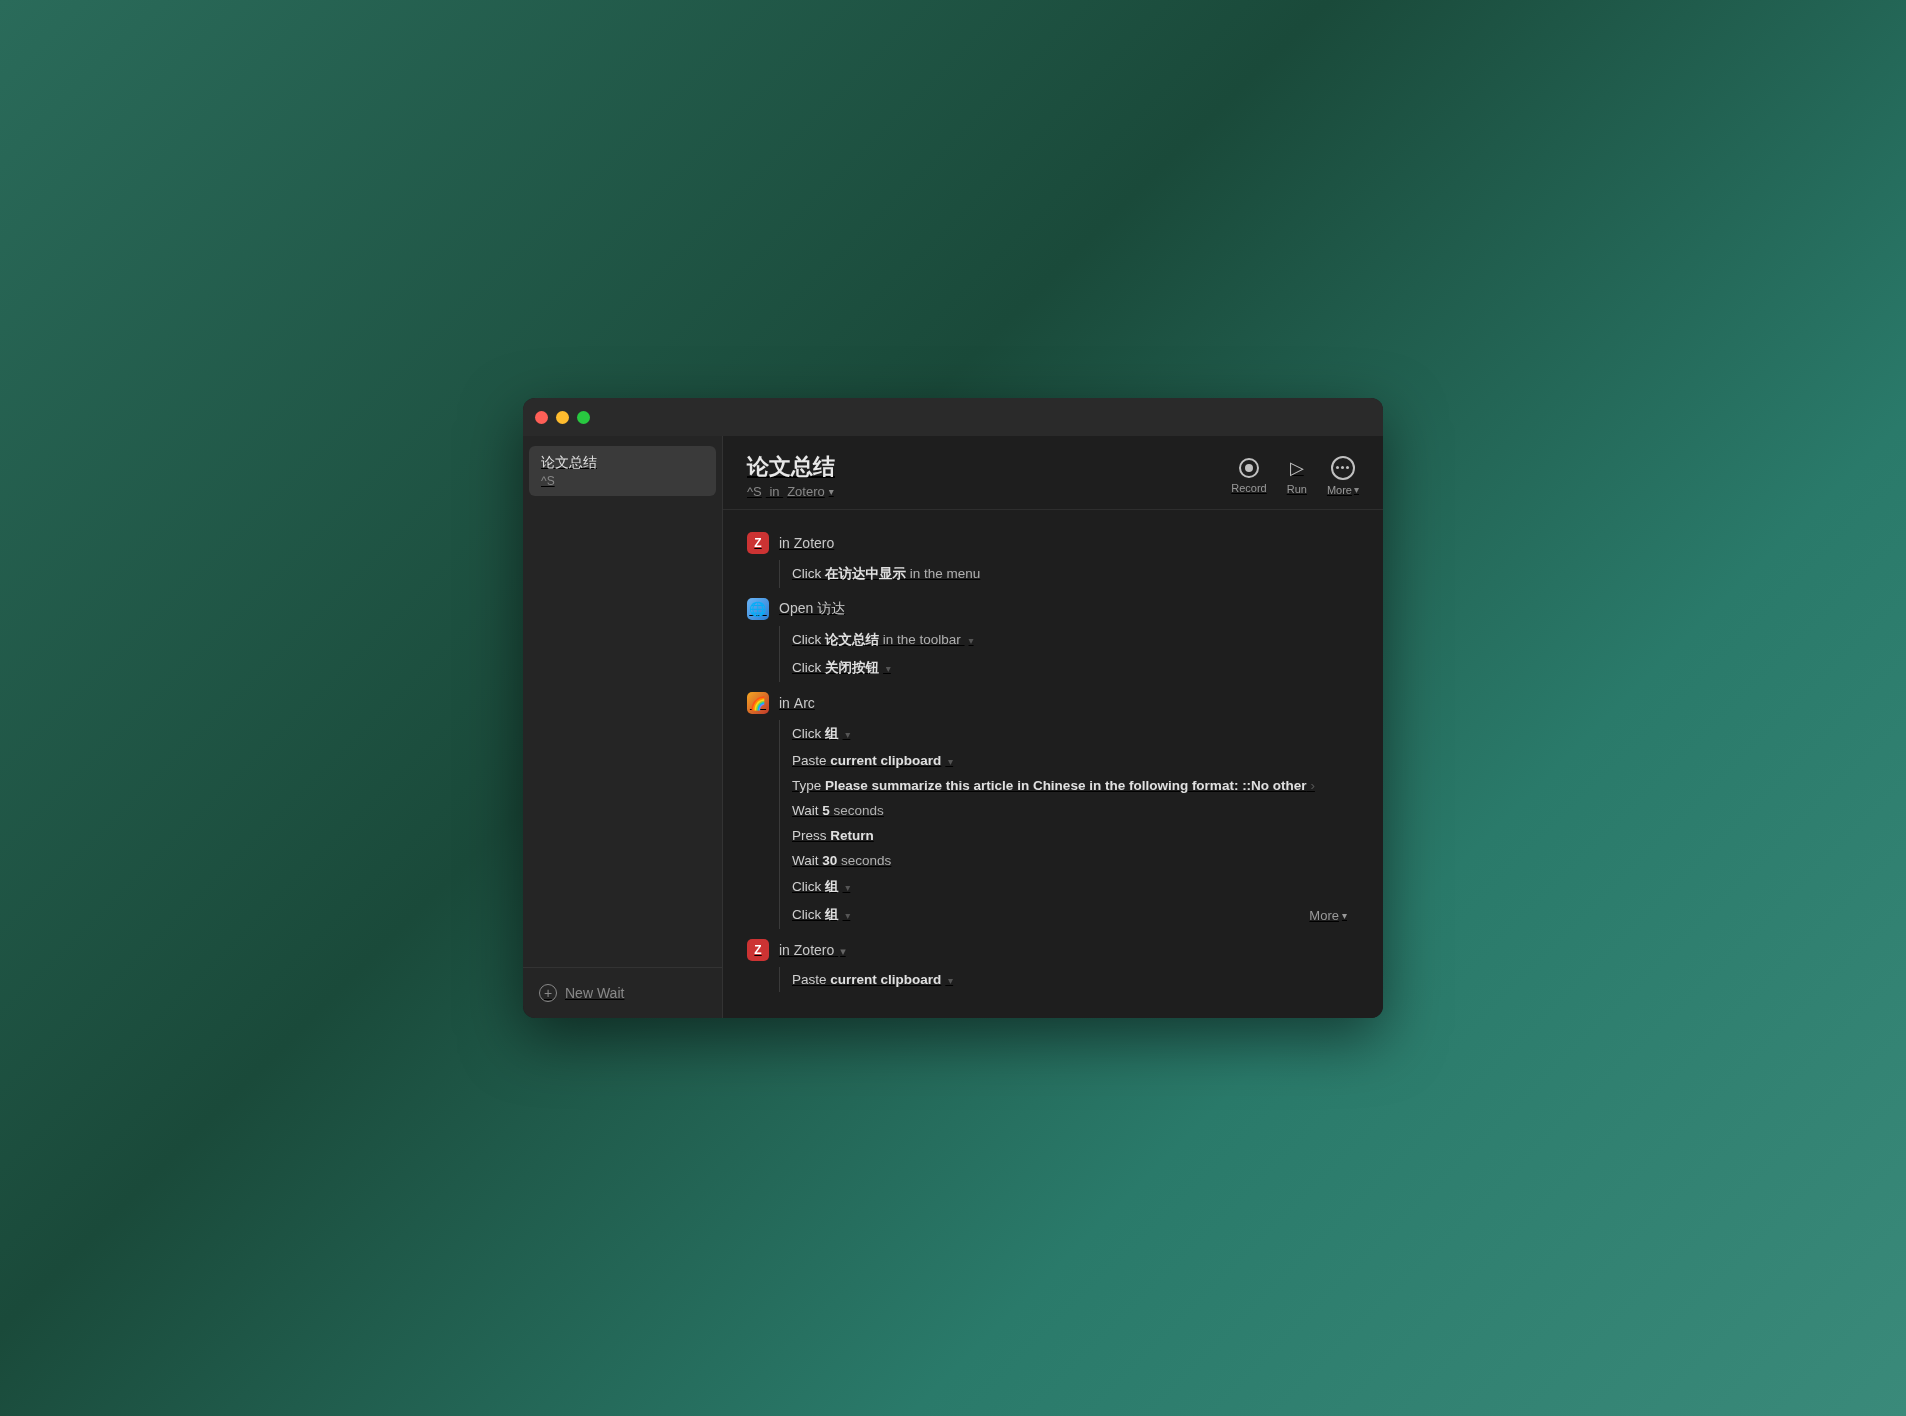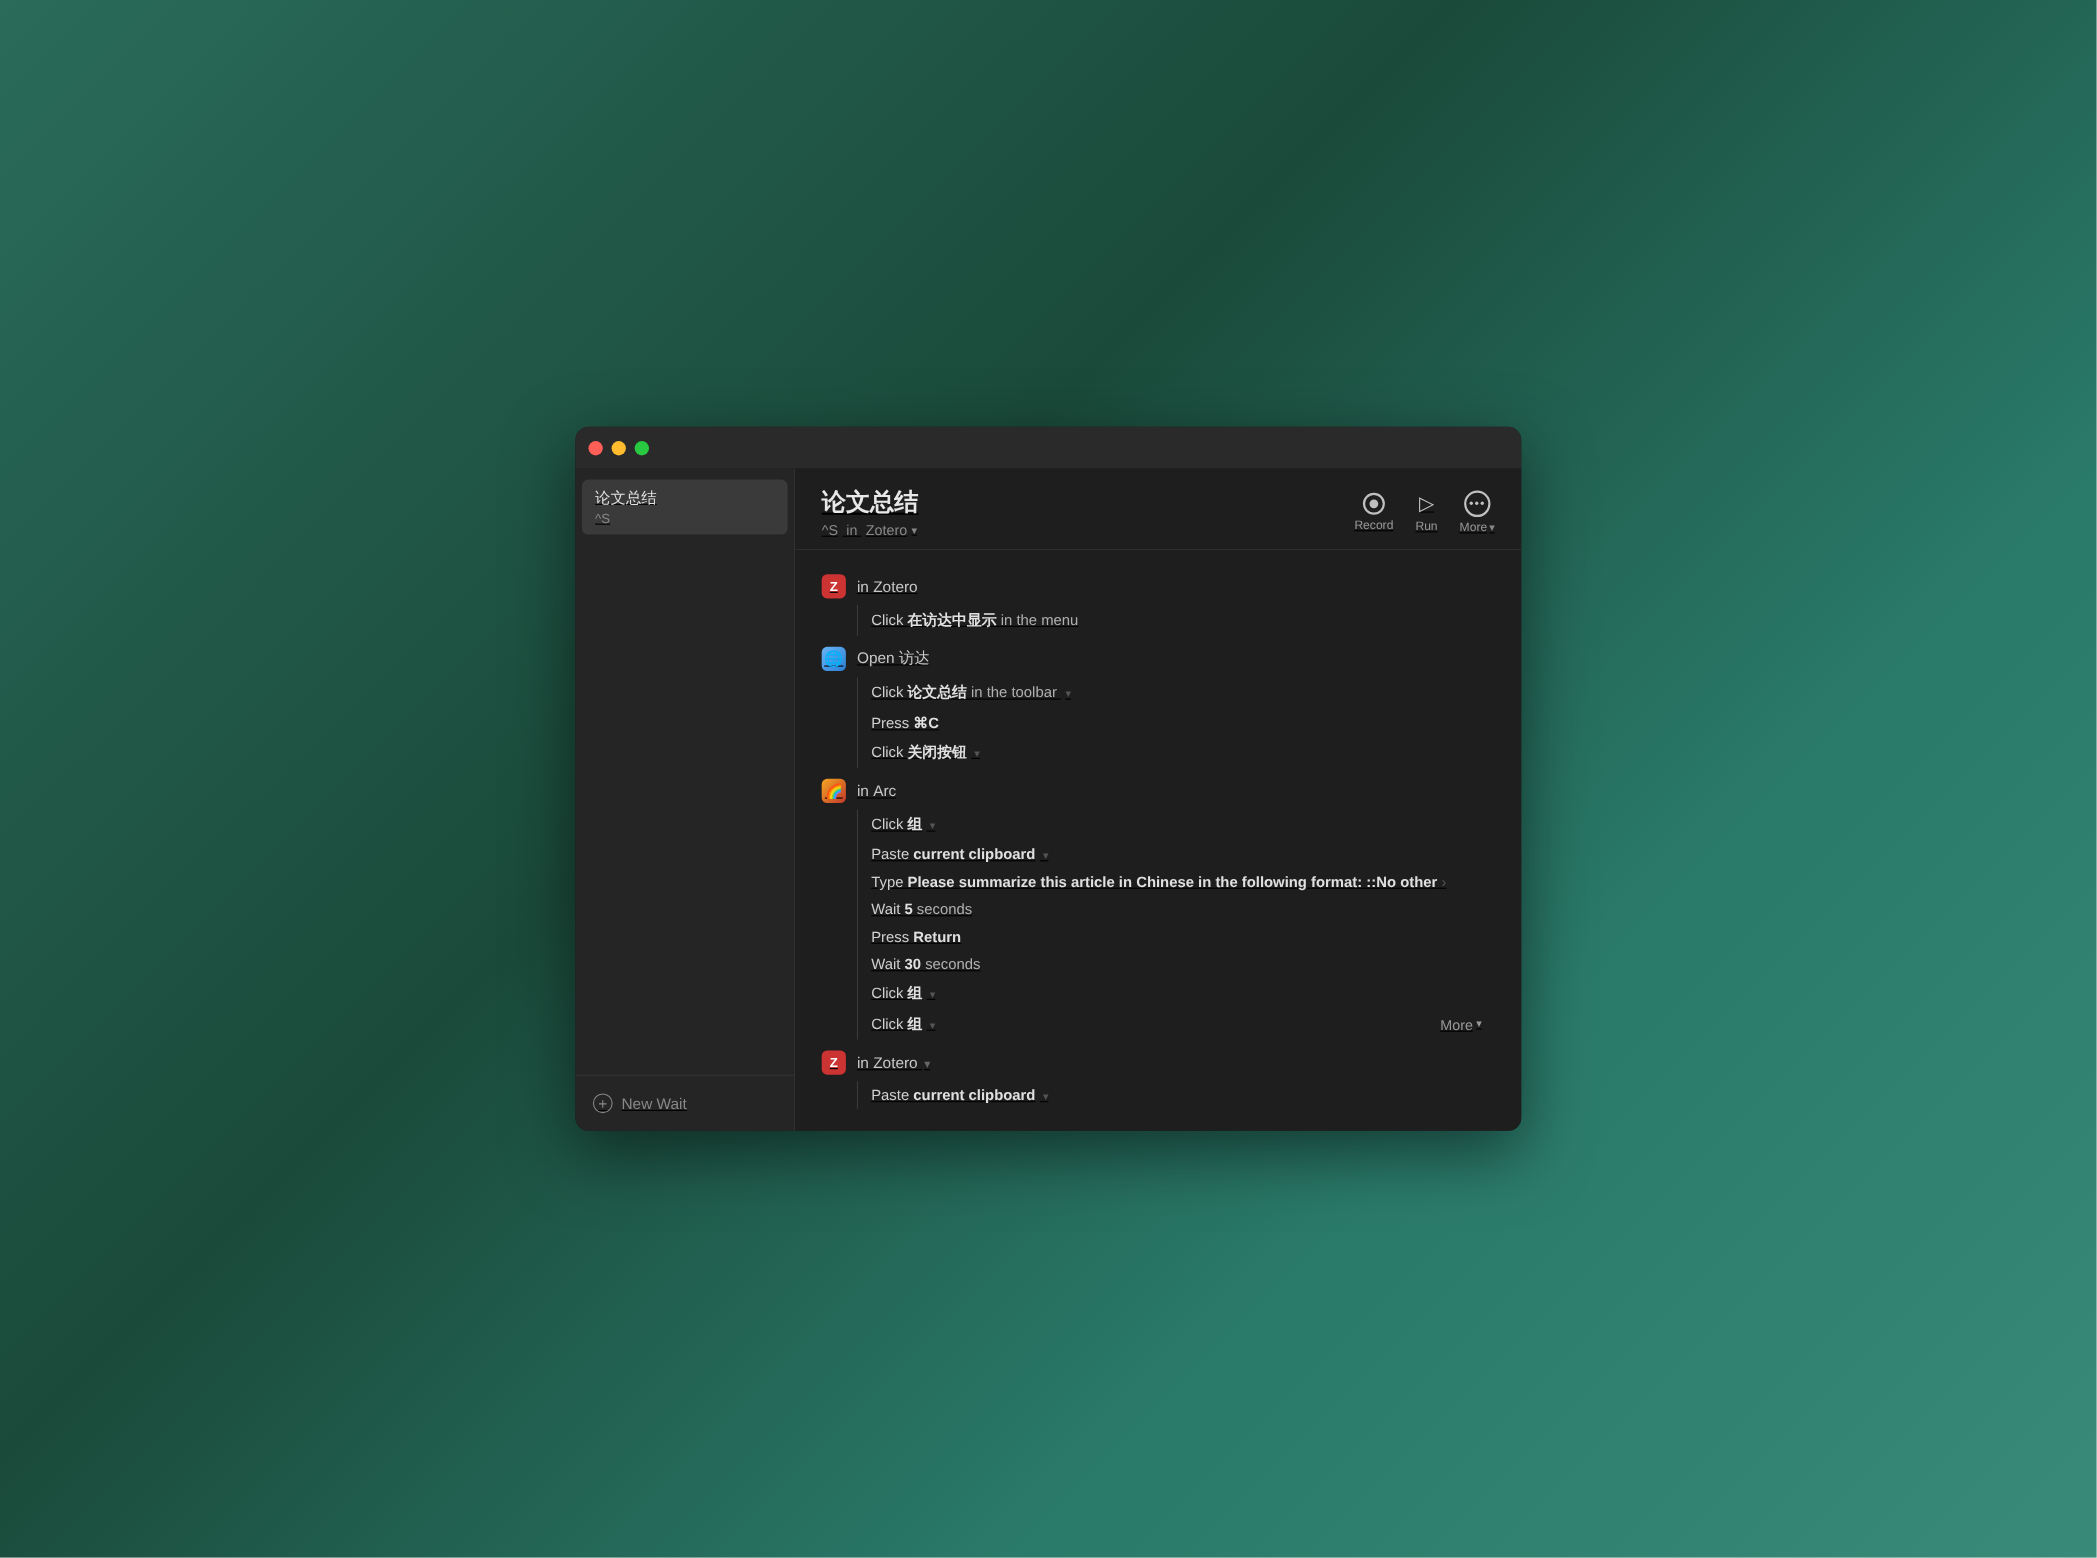--- a/index.html
+++ b/index.html
@@ -393,25 +393,20 @@
             </span>
           </div>
           <div class="step-list">
             <div class="step-item">
               <span class="step-text">
                 <span class="keyword">Click </span><span class="value">论文总结</span><span> in the toolbar </span><span class="step-chevron">▾</span>
               </span>
             </div>
             <div class="step-item">
               <span class="step-text">
-                <span class="keyword">Press </span><span class="value">⌘C</span>
-              </span>
-            </div>
-            <div class="step-item">
-              <span class="step-text">
                 <span class="keyword">Click </span><span class="value">关闭按钮</span><span class="step-chevron"> ▾</span>
               </span>
             </div>
           </div>
         </div>
 
         <div class="step-group">
           <div class="group-header">
             <div class="app-icon app-icon-arc" style="background:linear-gradient(135deg,#f5a623,#c0392b);border-radius:5px;color:white;font-size:13px;">🌈</div>
             <span class="group-label">

